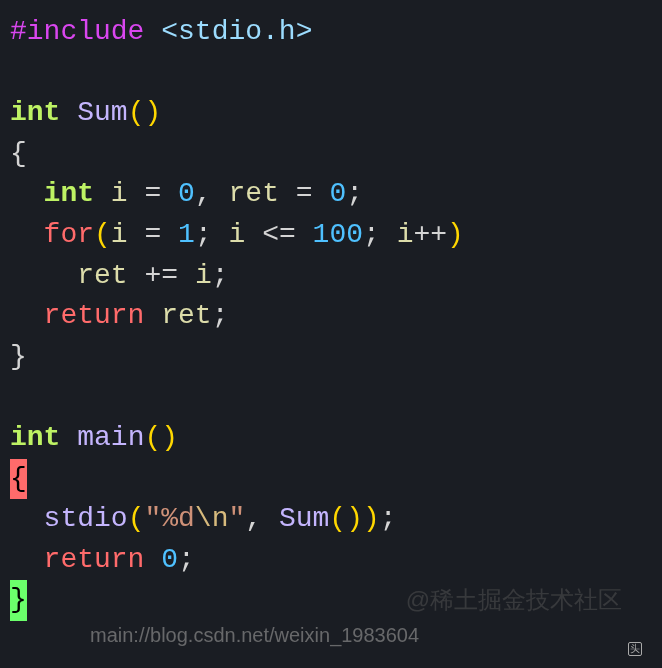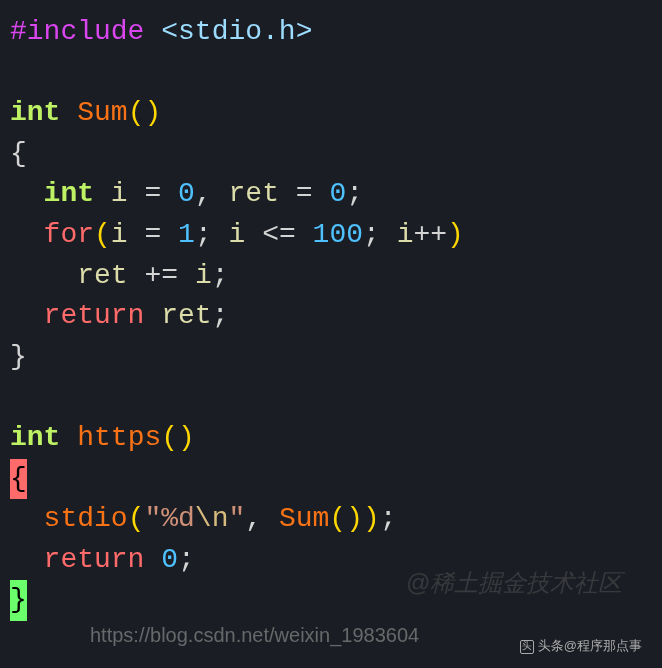--- a/index.html
+++ b/index.html
@@ -19,47 +19,46 @@
       position: relative;
       overflow: hidden;
     }
     .code-container {
       white-space: pre;
     }
     .preprocessor { color: #d946ef; }
     .include-path { color: #9cdcfe; text-align: right; }
     .keyword { color: #ff6b6b; }
     .type { color: #bef264; font-weight: bold; }
-    .function { color: #f97316; }
+    .function { color: #c4b5fd; }
     .variable { color: #dcdcaa; }
     .number { color: #4fc1ff; }
     .operator { color: #d4d4d4; }
     .paren { color: #ffd700; }
     .brace { color: #d4d4d4; }
     .string { color: #ce9178; }
     .escape { color: #d7ba7d; }
     .brace-highlight-open {
       background: #ff6b6b;
       color: #000;
       display: inline-block;
     }
     .brace-highlight-close {
       background: #6bff6b;
       color: #000;
       display: inline-block;
     }
     .watermark {
       position: absolute;
-      bottom: 67px;
+      bottom: 50px;
       right: 40px;
       color: #555;
       font-size: 24px;
       font-family: sans-serif;
       opacity: 0.5;
-      font-style: italic;
     }
     .watermark-url {
       position: absolute;
       bottom: 18px;
       left: 90px;
       color: #888;
       font-size: 20px;
       font-family: sans-serif;
       opacity: 0.7;
     }
@@ -91,24 +90,23 @@
 <div class="code-container"><span class="preprocessor">#include</span> <span class="include-path">&lt;stdio.h&gt;</span>
 
 <span class="type">int</span> <span class="function">Sum</span><span class="paren">(</span><span class="paren">)</span>
 <span class="brace">{</span>
   <span class="type">int</span> <span class="variable">i</span> <span class="operator">=</span> <span class="number">0</span><span class="operator">,</span> <span class="variable">ret</span> <span class="operator">=</span> <span class="number">0</span><span class="operator">;</span>
   <span class="keyword">for</span><span class="paren">(</span><span class="variable">i</span> <span class="operator">=</span> <span class="number">1</span><span class="operator">;</span> <span class="variable">i</span> <span class="operator">&lt;=</span> <span class="number">100</span><span class="operator">;</span> <span class="variable">i</span><span class="operator">++</span><span class="paren">)</span>
     <span class="variable">ret</span> <span class="operator">+=</span> <span class="variable">i</span><span class="operator">;</span>
   <span class="keyword">return</span> <span class="variable">ret</span><span class="operator">;</span>
 <span class="brace">}</span>
 
-<span class="type">int</span> <span class="function">https</span><span class="paren">(</span><span class="paren">)</span>
+<span class="type">int</span> <span class="function">main</span><span class="paren">(</span><span class="paren">)</span>
 <span class="brace-highlight-open">{</span>
   <span class="function">stdio</span><span class="paren">(</span><span class="string">"</span><span class="string">%d</span><span class="escape">\n</span><span class="string">"</span><span class="operator">,</span> <span class="function">Sum</span><span class="paren">(</span><span class="paren">)</span><span class="paren">)</span><span class="operator">;</span>
   <span class="keyword">return</span> <span class="number">0</span><span class="operator">;</span>
 <span class="brace-highlight-close">}</span></div>
 
 <div class="watermark">@稀土掘金技术社区</div>
-<div class="watermark-url">https://blog.csdn.net/weixin_1983604</div>
+<div class="watermark-url">main://blog.csdn.net/weixin_1983604</div>
 <div class="footer-mark">
   <span class="footer-icon">头</span>
-  <span>头条@程序那点事</span>
 </div>
 
 </body></html>

